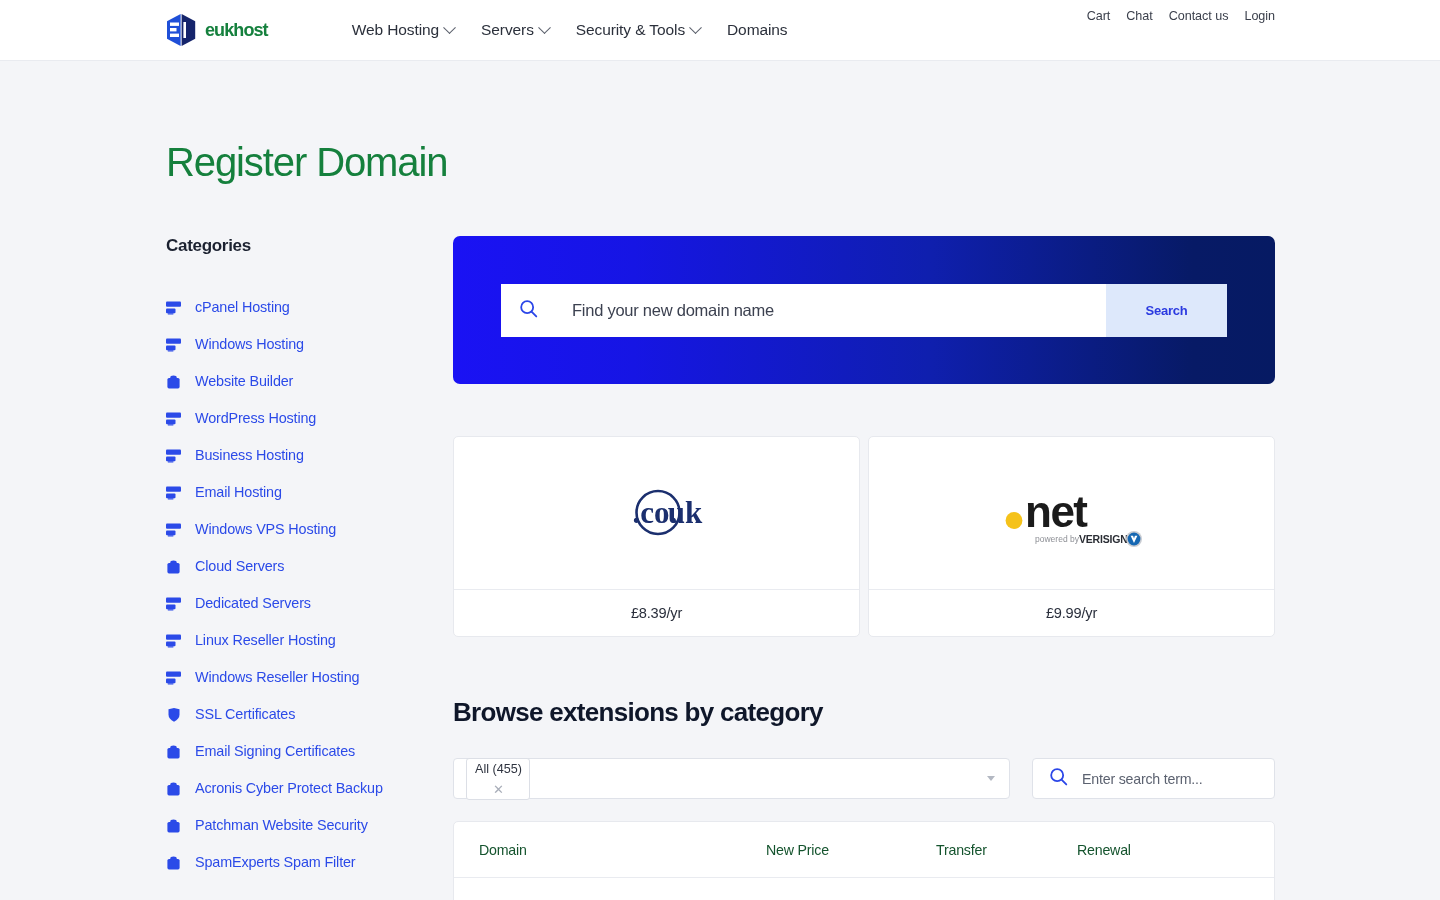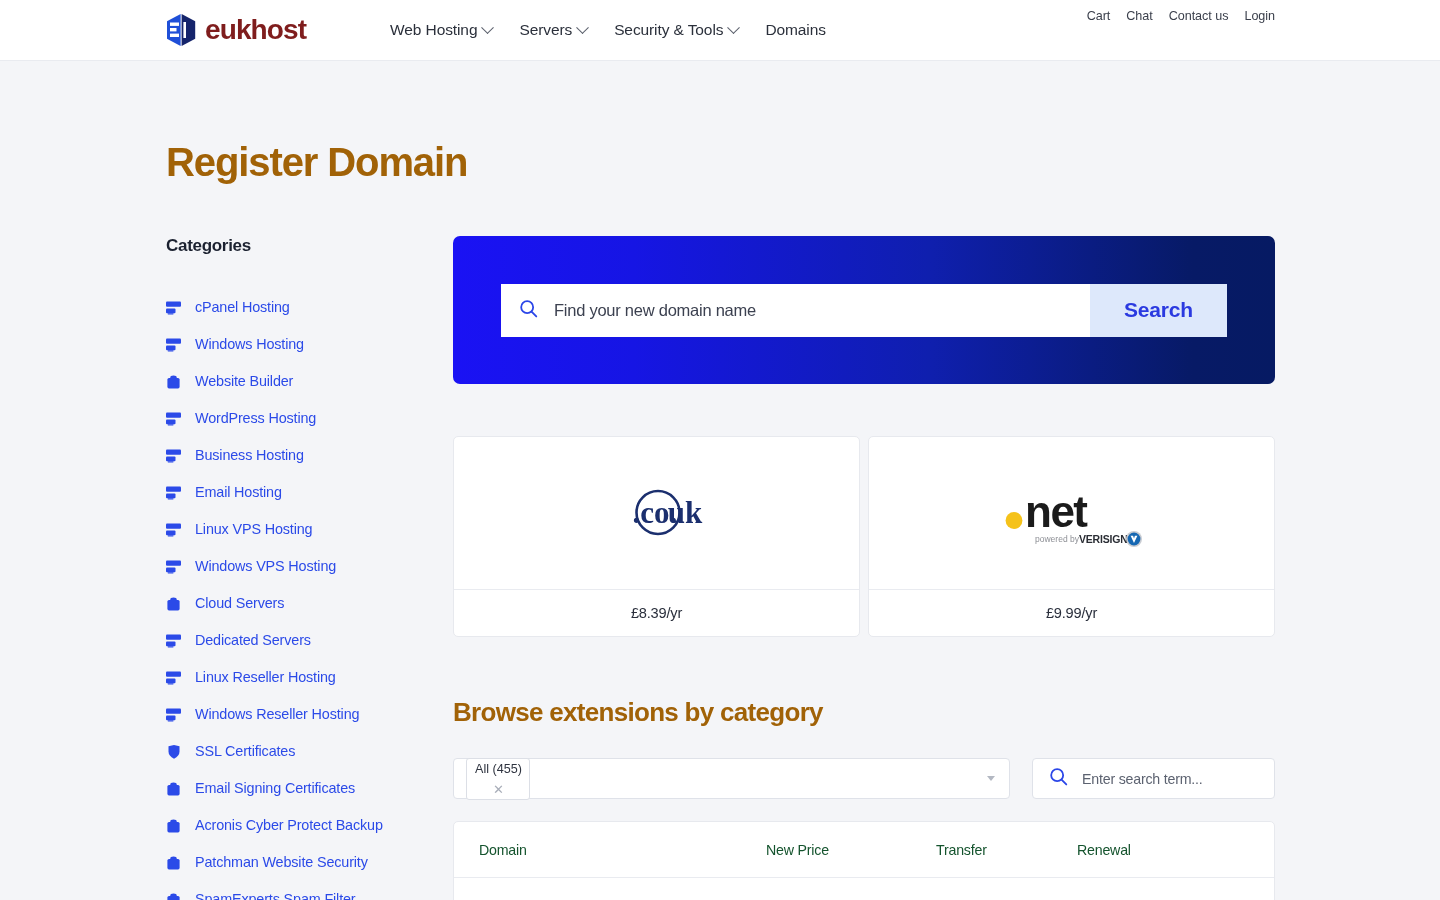--- a/index.html
+++ b/index.html
@@ -29,24 +29,24 @@
 
   .logo-wrap {
     display: flex;
     align-items: center;
     margin-left: 166px;
     gap: 9px;
     cursor: pointer;
   }
   .logo-mark { width: 30px; height: 34px; display: block; }
   .logo-text {
-    font-size: 28px;
+    font-size: 18px;
     font-weight: 700;
     letter-spacing: -0.9px;
-    color: #7f1d1d;
+    color: #15803d;
   }
 
   .main-nav {
     display: flex;
     align-items: center;
     gap: 27px;
     margin-left: 84px;
     justify-content: center;
   }
   .nav-item {
@@ -81,23 +81,23 @@
   }
 
   
   .page {
     padding-left: 166px;
     padding-right: 165px;
   }
 
   .page-title {
     font-size: 40px;
-    font-weight: 700;
+    font-weight: 400;
     letter-spacing: -1.1px;
-    color: #a16207;
+    color: #15803d;
     padding-top: 79px;
     padding-bottom: 0;
     line-height: 1.1;
   }
 
   .layout {
     display: flex;
     margin-top: 52px;
     gap: 34px;
   }
@@ -139,38 +139,38 @@
     align-items: center;
     padding-left: 48px;
     padding-right: 48px;
   }
   .hero-input {
     flex: 1;
     height: 53px;
     background: #ffffff;
     display: flex;
     align-items: center;
-    gap: 16px;
+    gap: 34px;
     padding-left: 18px;
   }
   .mag {
     width: 19px; height: 19px;
     flex: 0 0 19px;
   }
   .hero-placeholder {
     font-size: 16.5px;
     color: #3c4150;
     letter-spacing: -0.25px;
   }
   .hero-btn {
-    width: 137px;
+    width: 121px;
     height: 53px;
     background: #dde8fb;
     color: #2b3ae0;
-    font-size: 21px;
+    font-size: 13px;
     font-weight: 700;
     display: flex;
     align-items: center;
     justify-content: center;
     border: none;
     cursor: pointer;
     font-family: inherit;
     letter-spacing: -0.2px;
   }
 
@@ -201,21 +201,21 @@
     justify-content: center;
     font-size: 14.6px;
     color: #2a2f3c;
     letter-spacing: -0.2px;
   }
 
   
   .browse-title {
     font-size: 26px;
     font-weight: 700;
-    color: #a16207;
+    color: #0f172a;
     letter-spacing: -0.7px;
     margin-top: 60px;
   }
 
   .filter-row {
     display: flex;
     gap: 22px;
     margin-top: 30px;
   }
   .multiselect {
@@ -409,30 +409,20 @@
           </li>
           <li class="cat-item">
             <span class="cat-icon">
               <svg width="15" height="14" viewBox="0 0 15 14">
                 <rect x="0" y="0.5" width="15" height="5.2" rx="1" fill="#2b4ae8"></rect>
                 <rect x="0" y="7.6" width="9.5" height="4.6" rx="1" fill="#2b4ae8"></rect>
                 <rect x="1.6" y="12.2" width="6" height="1.2" rx="0.6" fill="#2b4ae8"></rect>
               </svg>
             </span>
             <span class="cat-label">Email Hosting</span>
-          </li>
-          <li class="cat-item">
-            <span class="cat-icon">
-              <svg width="15" height="14" viewBox="0 0 15 14">
-                <rect x="0" y="0.5" width="15" height="5.2" rx="1" fill="#2b4ae8"></rect>
-                <rect x="0" y="7.6" width="9.5" height="4.6" rx="1" fill="#2b4ae8"></rect>
-                <rect x="1.6" y="12.2" width="6" height="1.2" rx="0.6" fill="#2b4ae8"></rect>
-              </svg>
-            </span>
-            <span class="cat-label">Linux VPS Hosting</span>
           </li>
           <li class="cat-item">
             <span class="cat-icon">
               <svg width="15" height="14" viewBox="0 0 15 14">
                 <rect x="0" y="0.5" width="15" height="5.2" rx="1" fill="#2b4ae8"></rect>
                 <rect x="0" y="7.6" width="9.5" height="4.6" rx="1" fill="#2b4ae8"></rect>
                 <rect x="1.6" y="12.2" width="6" height="1.2" rx="0.6" fill="#2b4ae8"></rect>
               </svg>
             </span>
             <span class="cat-label">Windows VPS Hosting</span>

